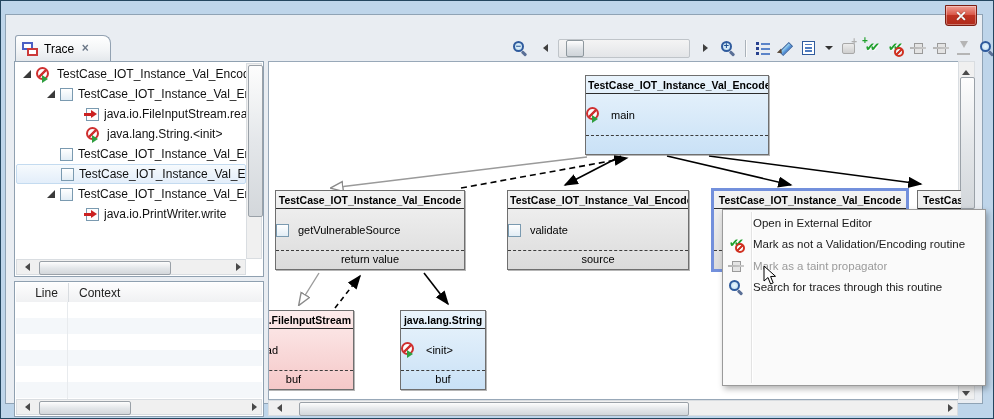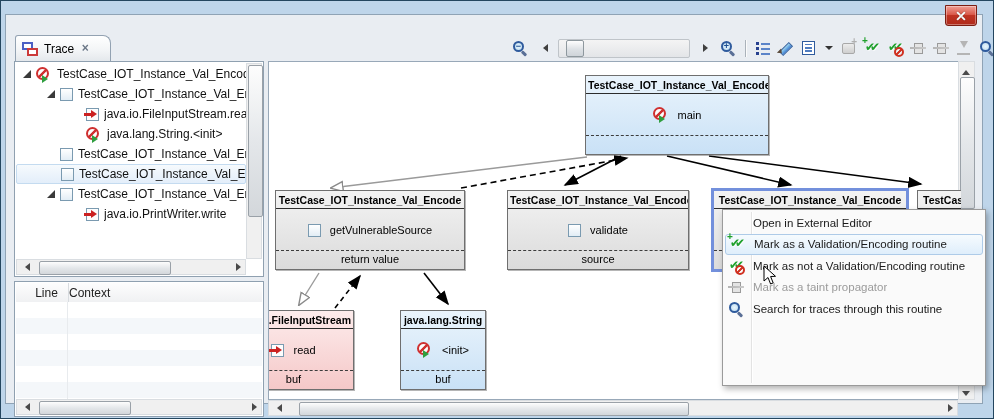--- a/index.html
+++ b/index.html
@@ -79,30 +79,30 @@
   .sb-btn{position:absolute;width:15px;height:14px;cursor:pointer;}
   .sb-btn::before{content:'';position:absolute;}
   .b-left::before{left:4px;top:3px;border:4px solid transparent;border-right:5px solid #4a4a4a;}
   .b-right::before{left:6px;top:3px;border:4px solid transparent;border-left:5px solid #4a4a4a;}
   .b-up::before{left:3px;top:4px;border:4px solid transparent;border-bottom:5px solid #4a4a4a;}
   .b-down::before{left:3px;top:6px;border:4px solid transparent;border-top:5px solid #4a4a4a;}
 
   
   .tbl-header{position:absolute;left:1px;top:1px;right:1px;height:19px;background:linear-gradient(#fdfdfd,#f0f1f3);border-bottom:1px solid #cdd2d8;display:flex;font-size:12px;color:#222;align-items:center;text-align:center;}
   .tbl-col1{width:52px;padding-left:9px;box-sizing:border-box;}
-  .tbl-col2{border-left:1px solid #d8dce0;height:100%;display:flex;align-items:center;flex:1;}
+  .tbl-col2{padding-left:10px;border-left:1px solid #d8dce0;height:100%;display:flex;align-items:center;flex:1;}
   .tbl-body{position:absolute;left:1px;top:20px;right:1px;bottom:17px;background:repeating-linear-gradient(#ffffff 0 16px,#f4f7fa 16px 32px);}
   .tbl-body::before{content:'';position:absolute;left:51px;top:0;bottom:0;width:1px;background:#e8ebee;}
 
   
   #canvas{position:absolute;left:262px;top:46px;width:694px;height:339px;background:#fff;border:1px solid #98a8b8;box-sizing:border-box;overflow:hidden;}
   #edges{position:absolute;left:0;top:0;z-index:1;pointer-events:none;}
   .node{position:absolute;border:1px solid #6f6f6f;box-shadow:1px 1px 0 rgba(110,110,110,.5);display:flex;flex-direction:column;box-sizing:border-box;z-index:10;}
   .node .nt{font-weight:bold;font-size:10.5px;text-align:center;padding:3px 2px 2px;border-bottom:1px solid #2c2c2c;white-space:nowrap;overflow:hidden;color:#000;}
-  .node .nb{flex:1;display:flex;align-items:center;justify-content:center;gap:4px;font-size:11px;color:#000;}
+  .node .nb{flex:1;display:flex;align-items:center;gap:4px;font-size:11px;color:#000;}
   .node .nf{border-top:1px dashed #3c3c3c;text-align:center;font-size:11px;padding:2px 0 3px;min-height:13px;color:#000;}
   .n-gray{background:linear-gradient(#f3f3f3,#dbdbdb);}
   .n-blue{background:linear-gradient(#eaf4fc,#c9e1f6);}
   .n-pink{background:linear-gradient(#fdecec,#f5c8c8);}
   .n-sel{border:3px solid #7390dc;box-shadow:none;}
 
   
   #menu{position:absolute;left:716px;top:194px;width:264px;height:177px;background:#fafafa;border:1px solid #9a9a9a;box-shadow:2px 3px 6px rgba(0,0,0,.3);z-index:50;box-sizing:border-box;padding:2px 0;}
   #menu::before{content:'';position:absolute;left:28px;top:2px;bottom:2px;width:1px;background:#e3e3e3;box-shadow:1px 0 0 #fff;}
   .mrow{height:21.5px;display:flex;align-items:center;font-size:11.5px;color:#1a1a1a;position:relative;cursor:pointer;}
@@ -305,24 +305,20 @@
       <span class="sb-btn b-left" style="left:0;top:0;"></span>
       <span class="sb-thumb" style="left:30px;width:388px;"></span>
       <span class="sb-btn b-right" style="right:0;top:0;"></span>
     </div>
 
     <div id="menu">
         <div class="mrow">
         <span class="mi"></span>
         <span class="mi-label">Open in External Editor</span>
       </div>
-        <div class="mrow hi">
-        <span class="mi i-val"></span>
-        <span class="mi-label">Mark as a Validation/Encoding routine</span>
-      </div>
         <div class="mrow">
         <span class="mi i-notval"></span>
         <span class="mi-label">Mark as not a Validation/Encoding routine</span>
       </div>
         <div class="mrow dis">
         <span class="mi i-prop"></span>
         <span class="mi-label">Mark as a taint propagator</span>
       </div>
         <div class="mrow">
         <span class="mi i-mag i-search"></span>

